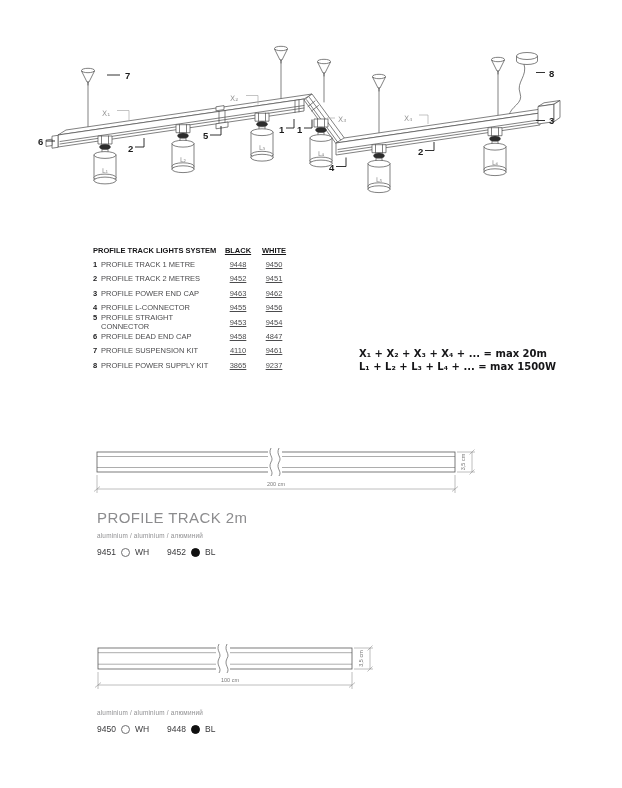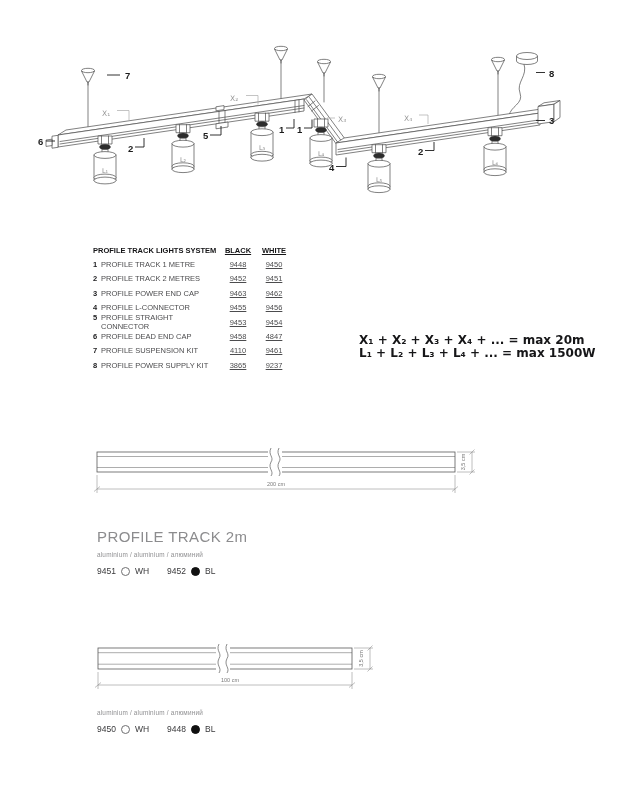--- a/index.html
+++ b/index.html
@@ -19,21 +19,21 @@
 
   
   #parts{left:93px;top:243px;width:199px;font-size:7.5px;color:#4c4c4e;}
   .trow{display:flex;height:14.4px;align-items:center;}
   .tname{flex:1;display:flex;gap:3px;align-items:baseline;}
   .tnum{font-weight:bold;color:#1a1a1c;min-width:5px;}
   .tcode{width:36px;text-align:center;text-decoration:underline;}
   .thead .tname,.thead .tcode{font-weight:bold;color:#141416;}
 
   
-  #formulas{left:359px;top:334px;font-family:"DejaVu Sans",sans-serif;font-size:12px;
+  #formulas{left:359px;top:348px;font-family:"DejaVu Sans",sans-serif;font-size:10px;
             font-weight:bold;color:#161618;line-height:12.8px;white-space:nowrap;}
 
   
   .bar{fill:#ffffff;stroke:#5a5a5a;stroke-width:.8;}
   .bin{fill:none;stroke:#5a5a5a;stroke-width:.5;}
   .dln{fill:none;stroke:#8a8a8a;stroke-width:.55;}
   .dtx{font-family:"Liberation Sans",sans-serif;font-size:5.5px;fill:#7a7a7a;text-anchor:middle;}
   .brk{fill:none;stroke:#5a5a5a;stroke-width:.7;}
   .wht{fill:#ffffff;stroke:none;}
 
@@ -328,21 +328,21 @@
     <path class="brk" d="M186,8 c-3.5,7 3.5,9 0,14 c-3.5,7 3.5,9 0,14"></path>
     <path class="brk" d="M194,8 c-3.5,7 3.5,9 0,14 c-3.5,7 3.5,9 0,14"></path>
     <path class="dln" d="M12,35 L12,53 M370,35 L370,53 M12,49 L370,49"></path>
     <path class="dln" d="M9,51.5 L15,46.5 M367,51.5 L373,46.5"></path>
     <text class="dtx" x="191" y="46">200 cm</text>
     <path class="dln" d="M372,12 L390,12 M372,32 L390,32 M387,12 L387,32"></path>
     <path class="dln" d="M384.5,14.5 L389.5,9.5 M384.5,34.5 L389.5,29.5"></path>
     <text class="dtx" transform="translate(380,22) rotate(-90)">3,5 cm</text>
   </svg>
 
-  <div class="abs pblock" style="left:97px;top:528px">
+  <div class="abs pblock" style="left:97px;top:509px">
     <div class="ptitle">PROFILE TRACK 2m</div>
     <div class="pmats">aluminium / aluminium / алюминий</div>
     <div class="pcodes">
       <span>9451</span>
       <span class="sw"></span>
       <span>WH</span>
       <span class="gap"></span>
       <span>9452</span>
       <span class="sw filled"></span>
       <span>BL</span>

